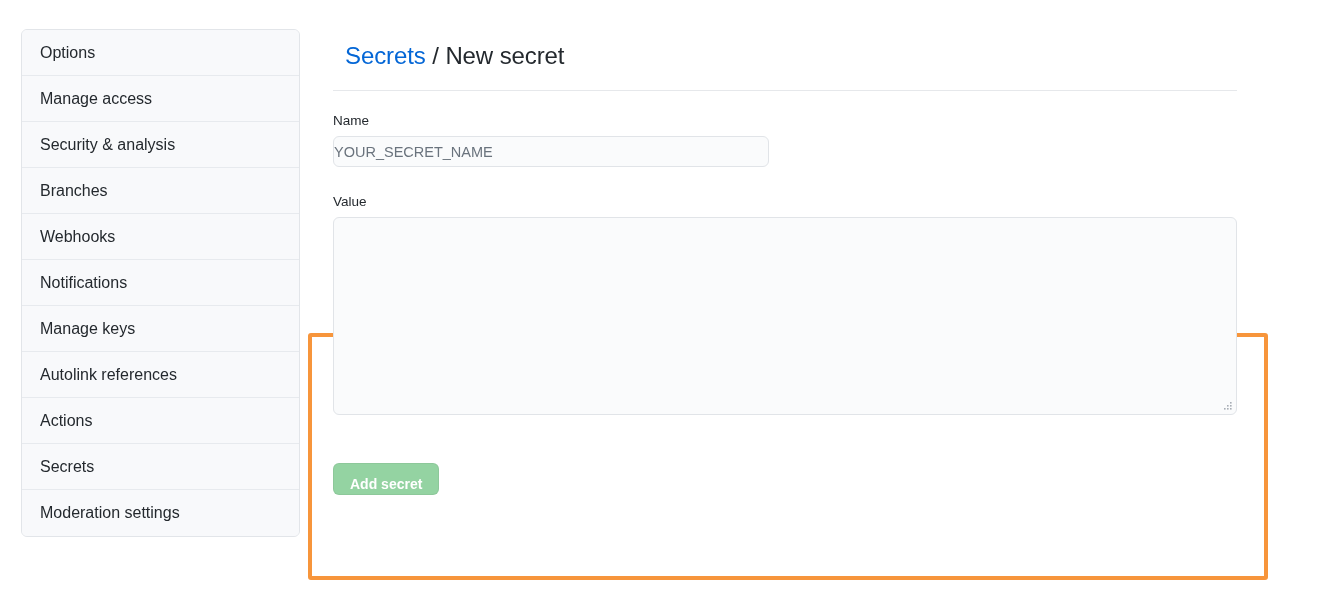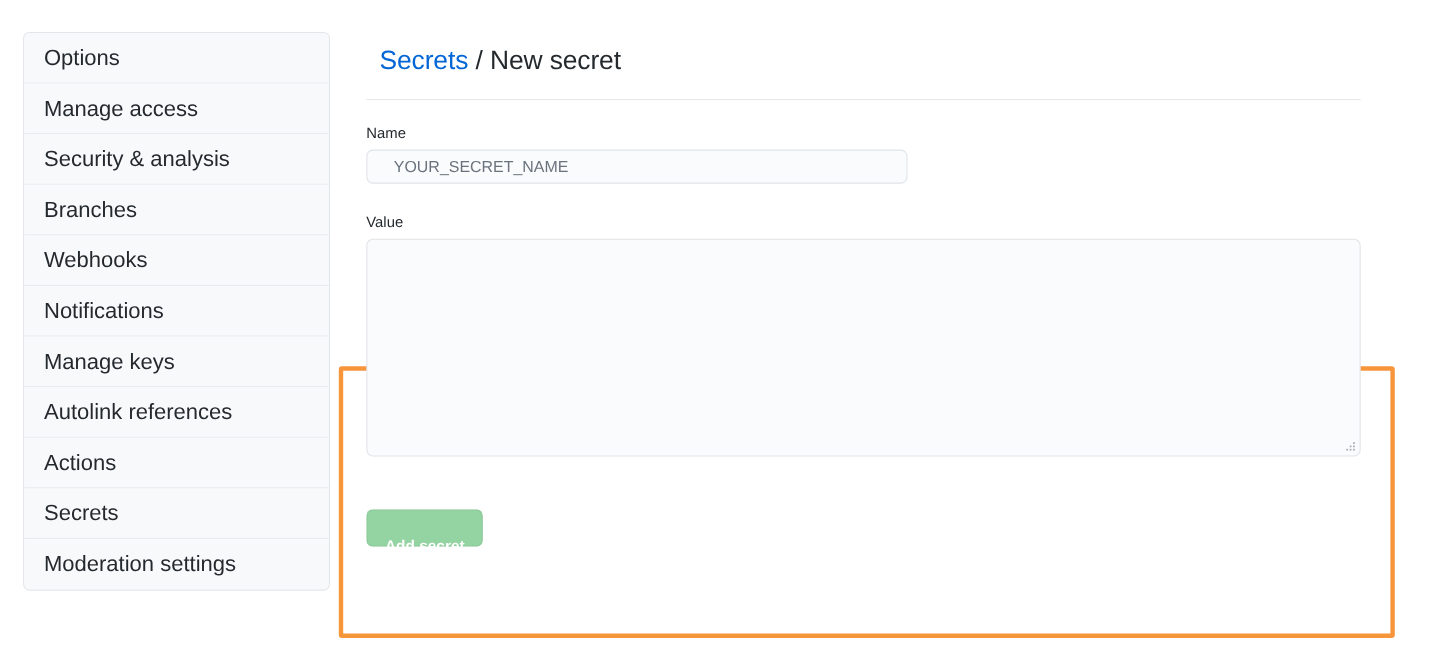--- a/index.html
+++ b/index.html
@@ -28,21 +28,21 @@
     border: 1px solid #e2e5e9;
     border-radius: 6px;
     box-sizing: border-box;
     overflow: hidden;
   }
   .sidebar-item {
     height: 46px;
     display: flex;
     align-items: center;
     padding: 0 18px;
-    font-size: 20px;
+    font-size: 16px;
     color: #24292e;
     border-bottom: 1px solid #e7eaee;
     box-sizing: border-box;
     cursor: pointer;
     background: #f8f9fb;
     text-decoration: none;
   }
   .sidebar-item:last-child {
     border-bottom: none;
   }
@@ -91,24 +91,24 @@
   }
   .field-label {
     font-size: 13.5px;
     font-weight: normal;
     color: #24292e;
     display: block;
     margin-bottom: 7px;
     line-height: 1.2;
   }
   #secret-name-input {
-    width: 492px;
+    width: 436px;
     height: 31px;
     box-sizing: border-box;
-    padding: 5px 24px;
+    padding: 5px 0;
     font-size: 14.5px;
     font-family: "Liberation Sans", sans-serif;
     color: #24292e;
     background: #fafbfc;
     border: 1px solid #e1e4e8;
     border-radius: 6px;
     outline: none;
   }
   #secret-name-input::placeholder {
     color: #6a737d;
@@ -160,21 +160,21 @@
     width: 12px;
     height: 12px;
     cursor: nwse-resize;
   }
   #textarea-resize-grip svg { display: block; }
 
   
   #add-secret-button {
     margin-top: 48px;
     display: inline-block;
-    padding: 16px 16px;
+    padding: 4px 16px;
     height: 32px;
     line-height: 32px;
     font-size: 14px;
     font-weight: bold;
     font-family: "Liberation Sans", sans-serif;
     color: #ffffff;
     background: #94d3a2;
     border: 1px solid rgba(27,31,35,0.06);
     border-radius: 6px;
     cursor: default;

